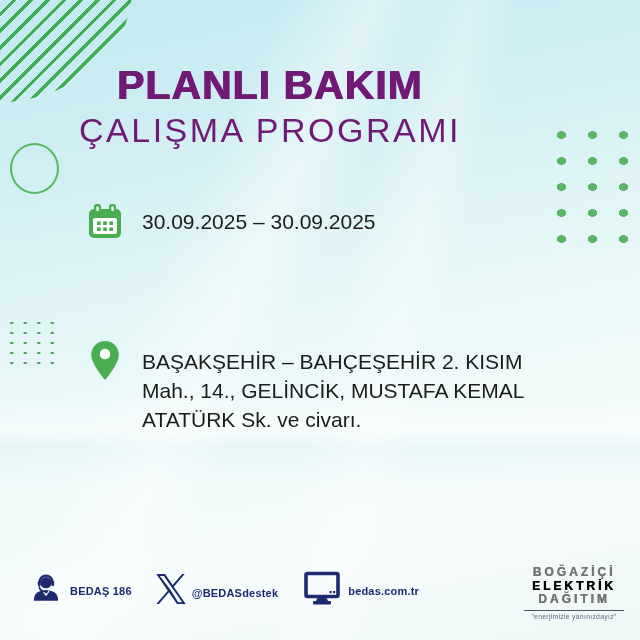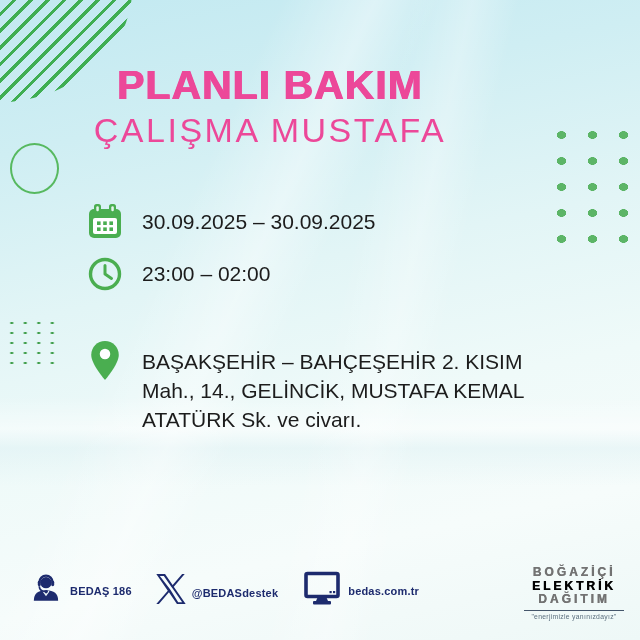--- a/index.html
+++ b/index.html
@@ -24,21 +24,21 @@
   .ring{position:absolute;left:10px;top:143px;width:45px;height:47px;
     border:2.5px solid #57b960;border-radius:50%;}
   .dots-left{position:absolute;left:5px;top:318px;width:54px;height:50px;
     background-image:radial-gradient(#3f9e4a 1.5px,rgba(0,0,0,0) 1.7px);
     background-size:13.5px 10px;}
   .dots-right{position:absolute;left:546px;top:122px;width:93px;height:130px;
     background-image:radial-gradient(#5cb567 4.4px,rgba(0,0,0,0) 4.8px);
     background-size:31px 26px;}
 
   
-  .title{position:absolute;left:0;top:62px;width:540px;text-align:center;color:#ec4899;}
+  .title{position:absolute;left:0;top:62px;width:540px;text-align:center;color:#701a75;}
   .title-l1{font-size:41px;line-height:46px;font-weight:900;letter-spacing:1px;
     text-shadow:.6px 0 0 currentColor,-.6px 0 0 currentColor;}
   .title-l2{font-size:34px;line-height:40px;font-weight:500;letter-spacing:2.5px;margin-top:2px;}
 
   
   .row{position:absolute;left:86px;display:flex;align-items:center;gap:18px;color:#1c1c1c;}
   .row .txt{font-size:21px;white-space:nowrap;}
   .row-date{top:203px;}
   .row-time{top:256px;}
   .row-work{top:303px;}
@@ -64,21 +64,21 @@
 <div class="stage">
 
   <div class="sheen"></div>
   <div class="stripes"></div>
   <div class="ring"></div>
   <div class="dots-left"></div>
   <div class="dots-right"></div>
 
   <div class="title">
     <div class="title-l1">PLANLI BAKIM</div>
-    <div class="title-l2">ÇALIŞMA MUSTAFA</div>
+    <div class="title-l2">ÇALIŞMA PROGRAMI</div>
   </div>
 
   <div class="row row-date">
     <span class="icon-box">
       <svg width="36" height="37" viewBox="0 0 36 37">
         <rect x="2" y="6" width="32" height="29" rx="5" fill="#4aae50"></rect>
         <rect x="7" y="1" width="7" height="11" rx="2.6" fill="#4aae50"></rect>
         <rect x="22" y="1" width="7" height="11" rx="2.6" fill="#4aae50"></rect>
         <rect x="9.3" y="3.2" width="2.5" height="5" rx="1.2" fill="#e7f6ef"></rect>
         <rect x="24.3" y="3.2" width="2.5" height="5" rx="1.2" fill="#e7f6ef"></rect>
@@ -87,29 +87,20 @@
         <rect x="16.2" y="18.4" width="3.6" height="3.6" fill="#4aae50"></rect>
         <rect x="22.4" y="18.4" width="3.6" height="3.6" fill="#4aae50"></rect>
         <rect x="10" y="24.4" width="3.6" height="3.6" fill="#4aae50"></rect>
         <rect x="16.2" y="24.4" width="3.6" height="3.6" fill="#4aae50"></rect>
         <rect x="22.4" y="24.4" width="3.6" height="3.6" fill="#4aae50"></rect>
       </svg>
     </span>
     <span class="txt">30.09.2025 – 30.09.2025</span>
   </div>
 
-  <div class="row row-time">
-    <span class="icon-box">
-      <svg width="36" height="36" viewBox="0 0 36 36">
-        <circle cx="18" cy="18" r="14.5" fill="none" stroke="#4aae50" stroke-width="3.4"></circle>
-        <path d="M18 9.5 V18 L24.5 22.5" fill="none" stroke="#4aae50" stroke-width="3" stroke-linecap="round" stroke-linejoin="round"></path>
-      </svg>
-    </span>
-    <span class="txt">23:00 – 02:00</span>
-  </div>
 
 
   <div class="row row-loc">
     <span class="icon-box">
       <svg width="28" height="39" viewBox="0 0 24 34">
         <path d="M12 0 C5.4 0 0 5.4 0 12 c0 8.5 12 22 12 22 s12 -13.5 12 -22 C24 5.4 18.6 0 12 0 z" fill="#4aae50"></path>
         <circle cx="12" cy="11.3" r="4.6" fill="#ffffff"></circle>
       </svg>
     </span>
     <span class="txt">

